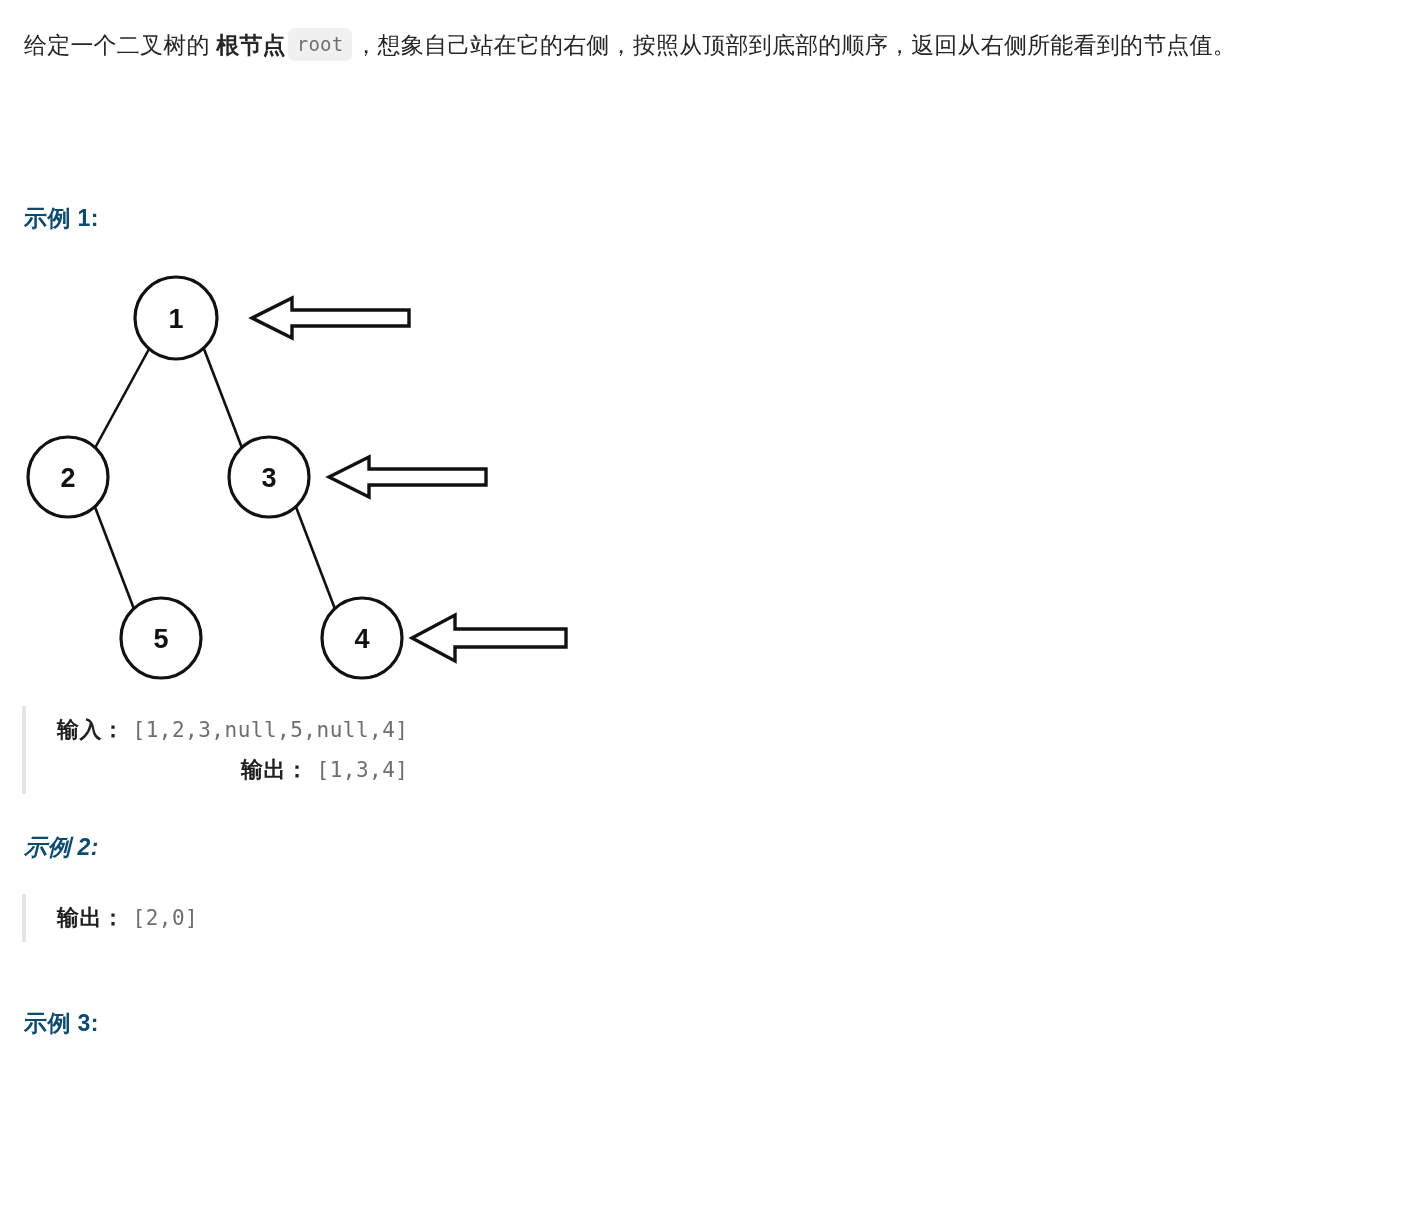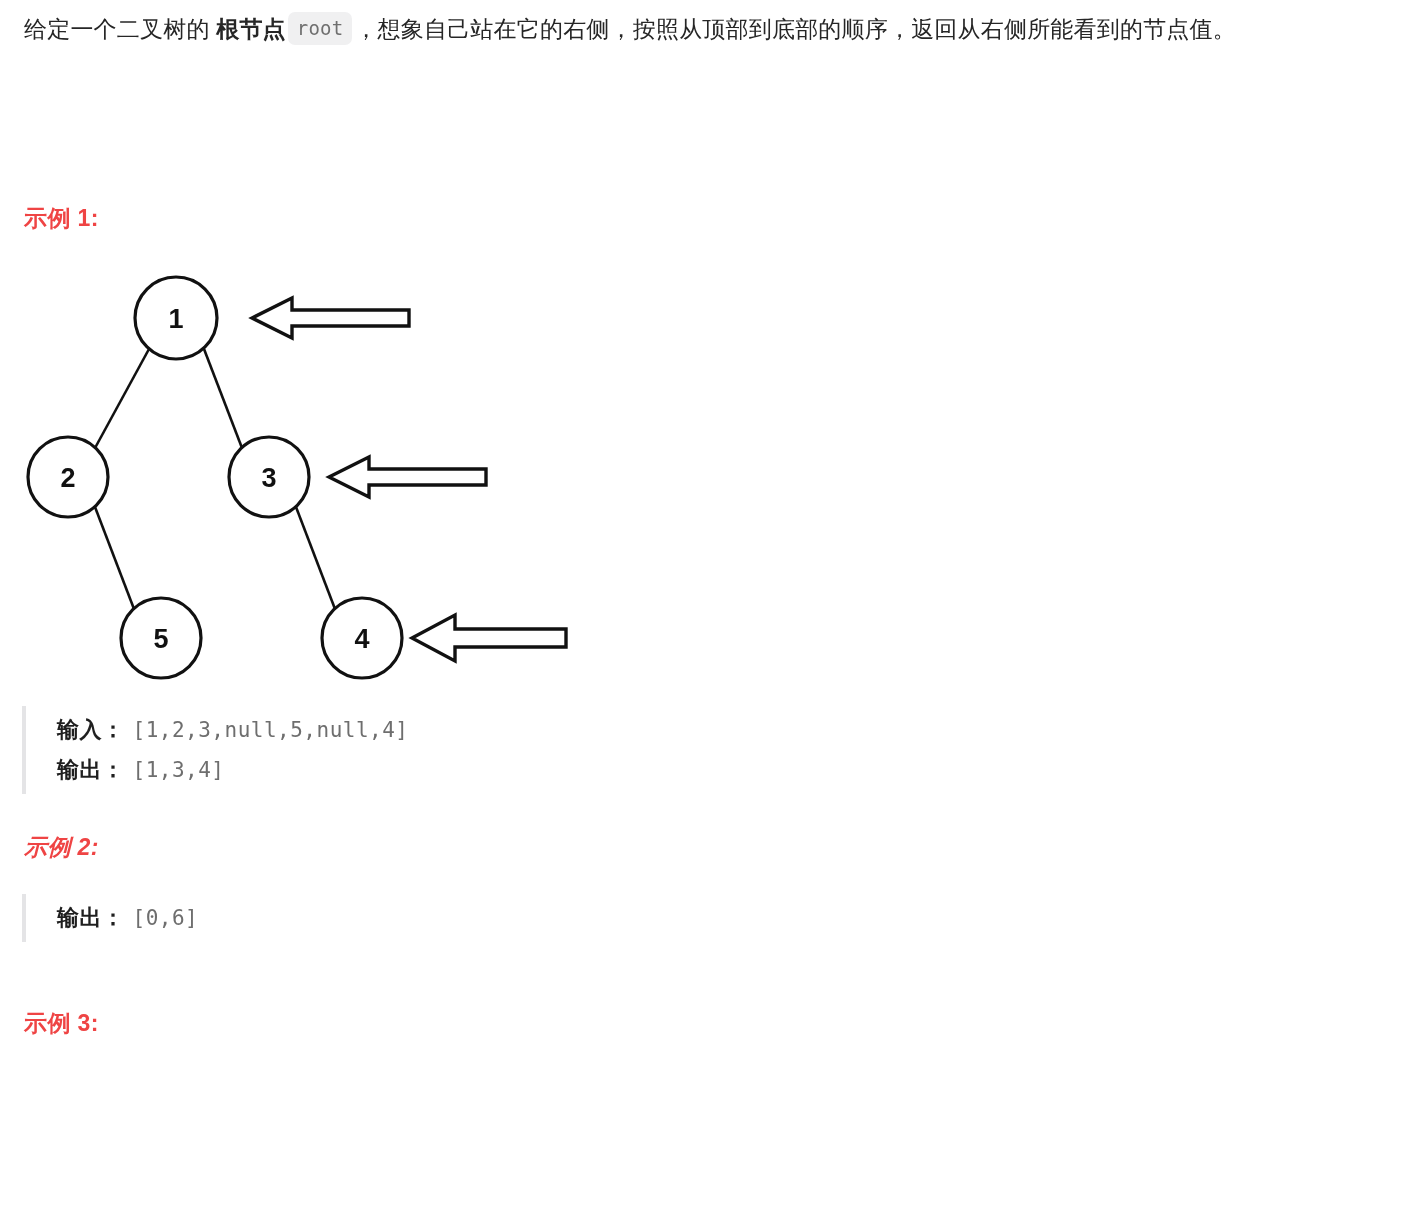--- a/index.html
+++ b/index.html
@@ -19,21 +19,21 @@
     position: relative;
     width: 1416px;
     height: 1206px;
     box-sizing: border-box;
     padding: 0 24px;
   }
 
   
   .intro {
     margin: 0;
-    padding-top: 8px;
+    padding-top: 24px;
     font-size: 23px;
     line-height: 42px;
     color: #262626;
     letter-spacing: 0.2px;
     max-width: 1375px;
   }
   .intro b {
     font-weight: 700;
   }
   .inline-code {
@@ -46,35 +46,35 @@
     background: #f0f0f1;
     color: #6f6f6f;
     vertical-align: 2px;
     margin: 0 2px;
   }
 
   
   .example-heading {
     font-size: 23px;
     font-weight: 700;
-    color: #ef4444;
+    color: #0c4a6e;
     letter-spacing: 0.4px;
   }
   #heading-ex1 { position: absolute; left: 24px; top: 203px; }
   #heading-ex2 { position: absolute; left: 24px; top: 832px; font-style: italic; }
   #heading-ex3 { position: absolute; left: 24px; top: 1008px; }
 
   
   .sample-block {
     position: absolute;
     left: 22px;
     border-left: 4px solid #e4e4e6;
     padding: 4px 0 4px 31px;
   }
-  #sample-1 { top: 706px; }
+  #sample-1 { top: 706px; text-align: right; }
   #sample-2 { top: 894px; }
   #sample-3 { top: 1080px; }
 
   .sample-line {
     font-size: 21px;
     line-height: 40px;
     white-space: pre;
     display: block;
   }
   .sample-label {
@@ -170,18 +170,18 @@
     </svg>
   </div>
 
   <div class="sample-block" id="sample-1">
     <span class="sample-line"><span class="sample-label">输入：</span><span class="sample-value">[1,2,3,null,5,null,4]</span></span>
     <span class="sample-line"><span class="sample-label">输出：</span><span class="sample-value">[1,3,4]</span></span>
   </div>
 
   <div class="example-heading" id="heading-ex2">示例 2:</div>
   <div class="sample-block" id="sample-2">
-    <span class="sample-line"><span class="sample-label">输出：</span><span class="sample-value">[0,6]</span></span>
+    <span class="sample-line"><span class="sample-label">输出：</span><span class="sample-value">[2,0]</span></span>
   </div>
 
   <div class="example-heading" id="heading-ex3">示例 3:</div>
 
 </div>
 
 </body></html>

